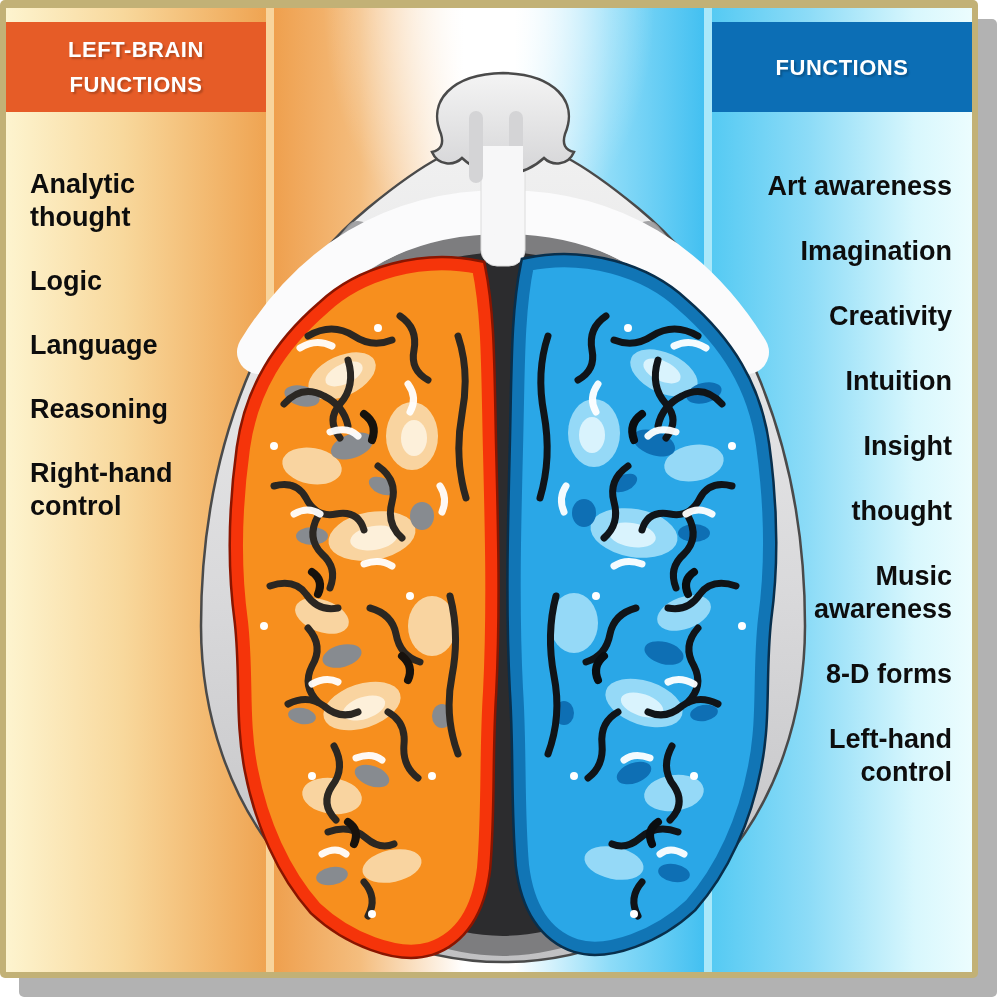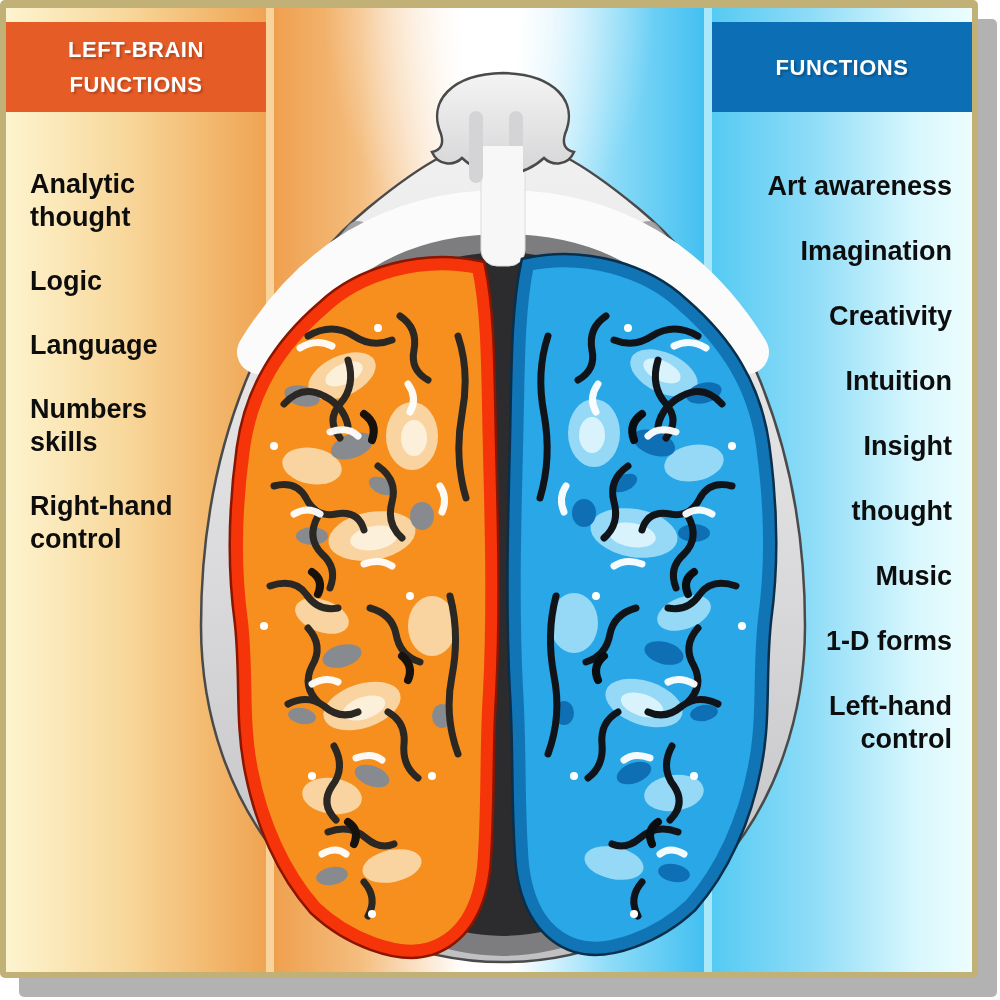--- a/index.html
+++ b/index.html
@@ -55,22 +55,21 @@
             <span>Analytic</span>
             <span>thought</span>
           </div>
           <div class="func-item">
             <span>Logic</span>
           </div>
           <div class="func-item">
             <span>Language</span>
           </div>
           <div class="func-item">
-            <span>Numbers</span>
-            <span>skills</span>
+            <span>Reasoning</span>
           </div>
           <div class="func-item">
             <span>Right-hand</span>
             <span>control</span>
           </div>
         </div>
     </div>
 
     <div class="panel divider-left"></div>
 
@@ -98,23 +97,24 @@
             <span>Intuition</span>
           </div>
           <div class="func-item">
             <span>Insight</span>
           </div>
           <div class="func-item">
             <span>thought</span>
           </div>
           <div class="func-item">
             <span>Music</span>
-          </div>
-          <div class="func-item">
-            <span>1-D forms</span>
+            <span>awareness</span>
+          </div>
+          <div class="func-item">
+            <span>8-D forms</span>
           </div>
           <div class="func-item">
             <span>Left-hand</span>
             <span>control</span>
           </div>
         </div>
     </div>
 
     <svg class="brain" width="966" height="964" viewBox="0 0 966 964">
       <defs>

